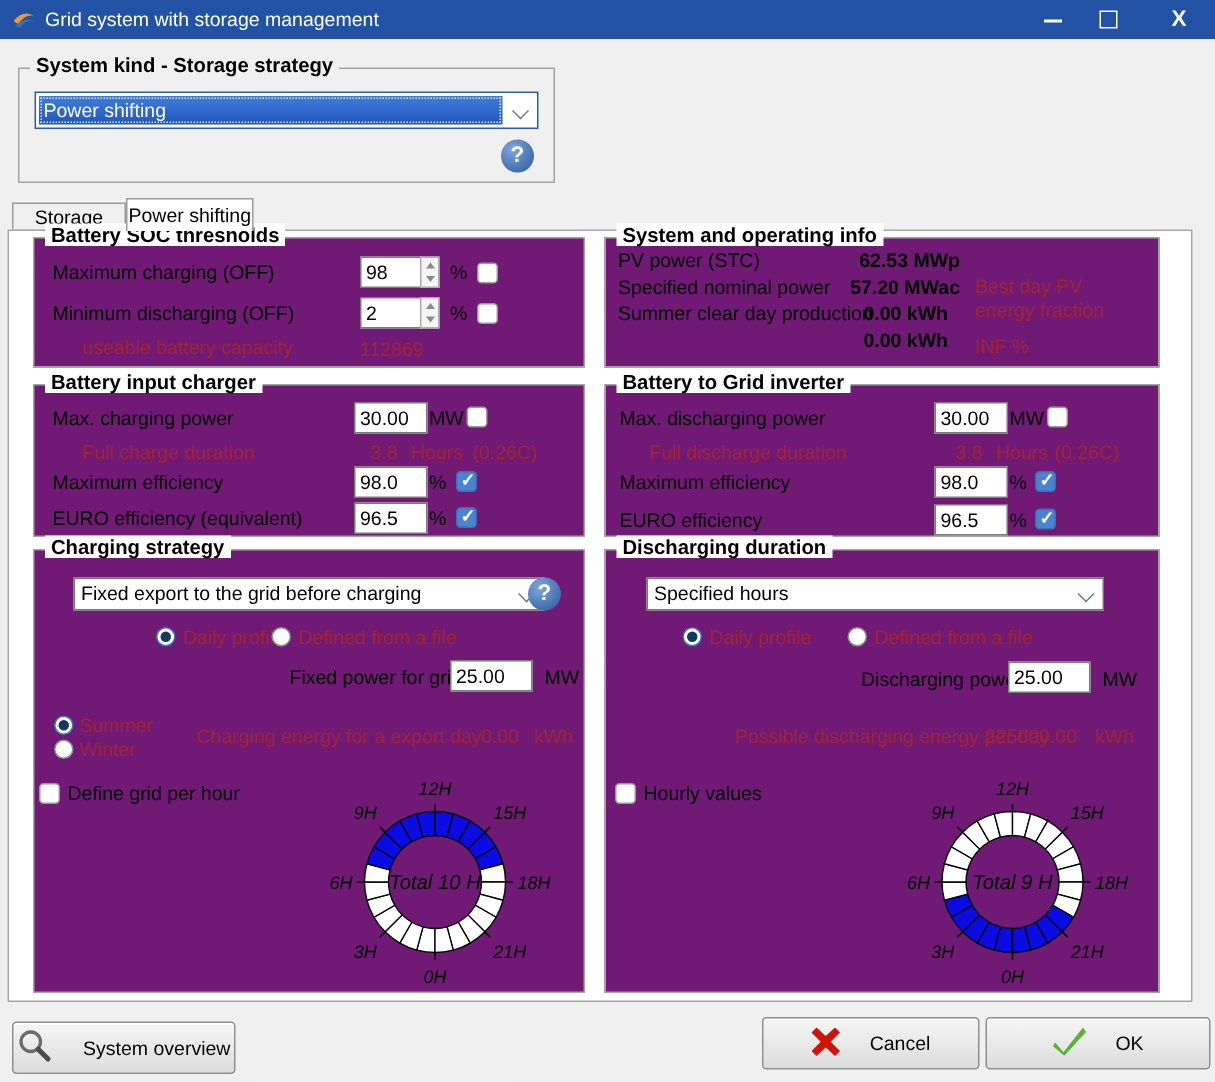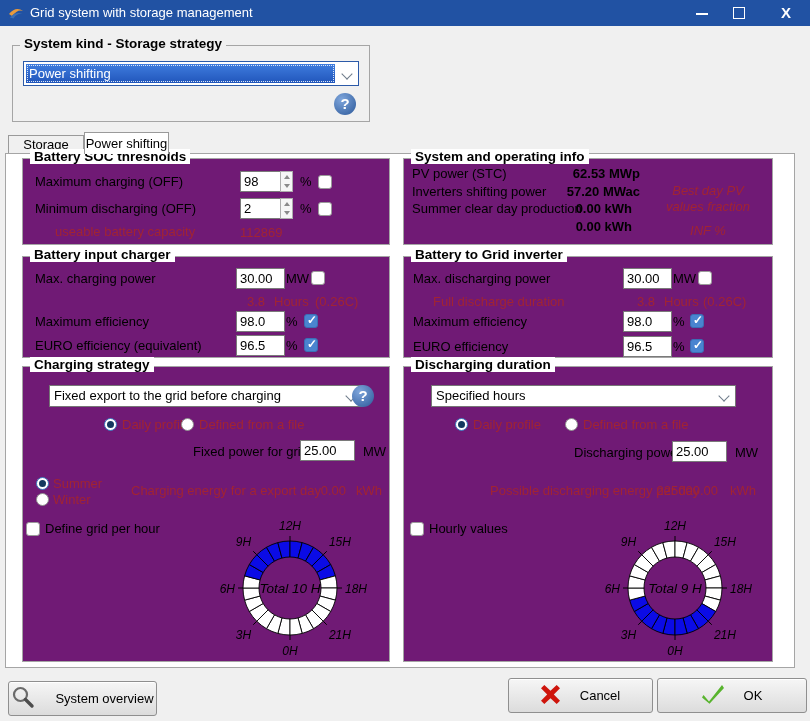--- a/index.html
+++ b/index.html
@@ -17,21 +17,21 @@
   
   .gb{position:absolute;border:1px solid #A5A5A5;background:#701a75;}
   .gb.gray{background:#F0F0F0;}
   .gb>.legend{position:absolute;top:-10px;left:7px;background:#fff;padding:0 4px;font-weight:bold;font-size:13.5px;}
   .gb.gray>.legend{background:#F0F0F0;}
   
   .t{position:absolute;white-space:nowrap;line-height:21px;}
   .red{color:#A12433;}
   .b{font-weight:bold;}
   .rt{text-align:right;}
-  .ct{text-align:center;font-style:italic;}
+  .ct{text-align:left;}
   
   .field{position:absolute;height:19px;border:1px solid #7A7A7A;background:#fff;
          font-family:"Liberation Sans",sans-serif;font-size:13px;padding:0 0 0 3px;margin:0;}
   
   .spin{position:absolute;width:13px;height:21px;border:1px solid #ADADAD;background:#F6F6F6;box-sizing:border-box;}
   .spin div{position:relative;height:50%;}
   .spin .up::after,.spin .dn::after{content:"";position:absolute;left:3px;
         border-left:3px solid transparent;border-right:3px solid transparent;}
   .spin .up::after{top:3px;border-bottom:4px solid #8a8a8a;}
   .spin .dn::after{top:2px;border-top:4px solid #8a8a8a;}
@@ -128,36 +128,37 @@
   <span class="cb" style="left:318px;top:202px;"></span>
 
   <span class="t red" style="left:55px;top:221px;">useable battery capacity</span>
   <span class="t red" style="left:240px;top:222px;">112869</span>
 
   <div class="gb" style="left:403px;top:158px;width:368px;height:85px;">
     <span class="legend">System and operating info</span>
   </div>
   <span class="t" style="left:412px;top:165px;line-height:17px;">PV power (STC)</span>
   <span class="t b rt" style="left:520px;top:165px;width:120px;line-height:17px;">62.53 MWp</span>
-  <span class="t" style="left:412px;top:183px;line-height:17px;">Inverters shifting power</span>
+  <span class="t" style="left:412px;top:183px;line-height:17px;">Specified nominal power</span>
   <span class="t b rt" style="left:520px;top:183px;width:120px;line-height:17px;">57.20 MWac</span>
   <span class="t" style="left:412px;top:200px;line-height:17px;">Summer clear day production</span>
   <span class="t b rt" style="left:520px;top:200px;width:112px;line-height:17px;">0.00 kWh</span>
   <span class="t b rt" style="left:520px;top:218px;width:112px;line-height:17px;">0.00 kWh</span>
   <span class="t red ct" style="left:650px;top:183px;width:116px;line-height:16px;">Best day PV</span>
-  <span class="t red ct" style="left:650px;top:199px;width:116px;line-height:16px;">values fraction</span>
+  <span class="t red ct" style="left:650px;top:199px;width:116px;line-height:16px;">energy fraction</span>
   <span class="t red ct" style="left:650px;top:220px;width:116px;">INF %</span>
 
   <div class="gb" style="left:22px;top:256px;width:366px;height:100px;">
     <span class="legend">Battery input charger</span>
   </div>
   <span class="t" style="left:35px;top:268px;">Max. charging power</span>
   <input class="field" style="left: 236px; top: 268px; width: 44px;" value="30.00">
   <span class="t" style="left:286px;top:268px;">MW</span>
   <span class="cb" style="left:311px;top:271px;"></span>
+  <span class="t red" style="left:55px;top:291px;">Full charge duration</span>
   <span class="t red rt" style="left:240px;top:291px;width:25px;">3.8</span>
   <span class="t red" style="left:274px;top:291px;">Hours</span>
   <span class="t red" style="left:315px;top:291px;">(0.26C)</span>
   <span class="t" style="left:35px;top:311px;">Maximum efficiency</span>
   <input class="field" style="left: 236px; top: 311px; width: 44px;" value="98.0">
   <span class="t" style="left:286px;top:311px;">%</span>
   <span class="cb on" style="left:304px;top:314px;"></span>
   <span class="t" style="left:35px;top:335px;">EURO efficiency (equivalent)</span>
   <input class="field" style="left: 236px; top: 335px; width: 44px;" value="96.5">
   <span class="t" style="left:286px;top:335px;">%</span>

